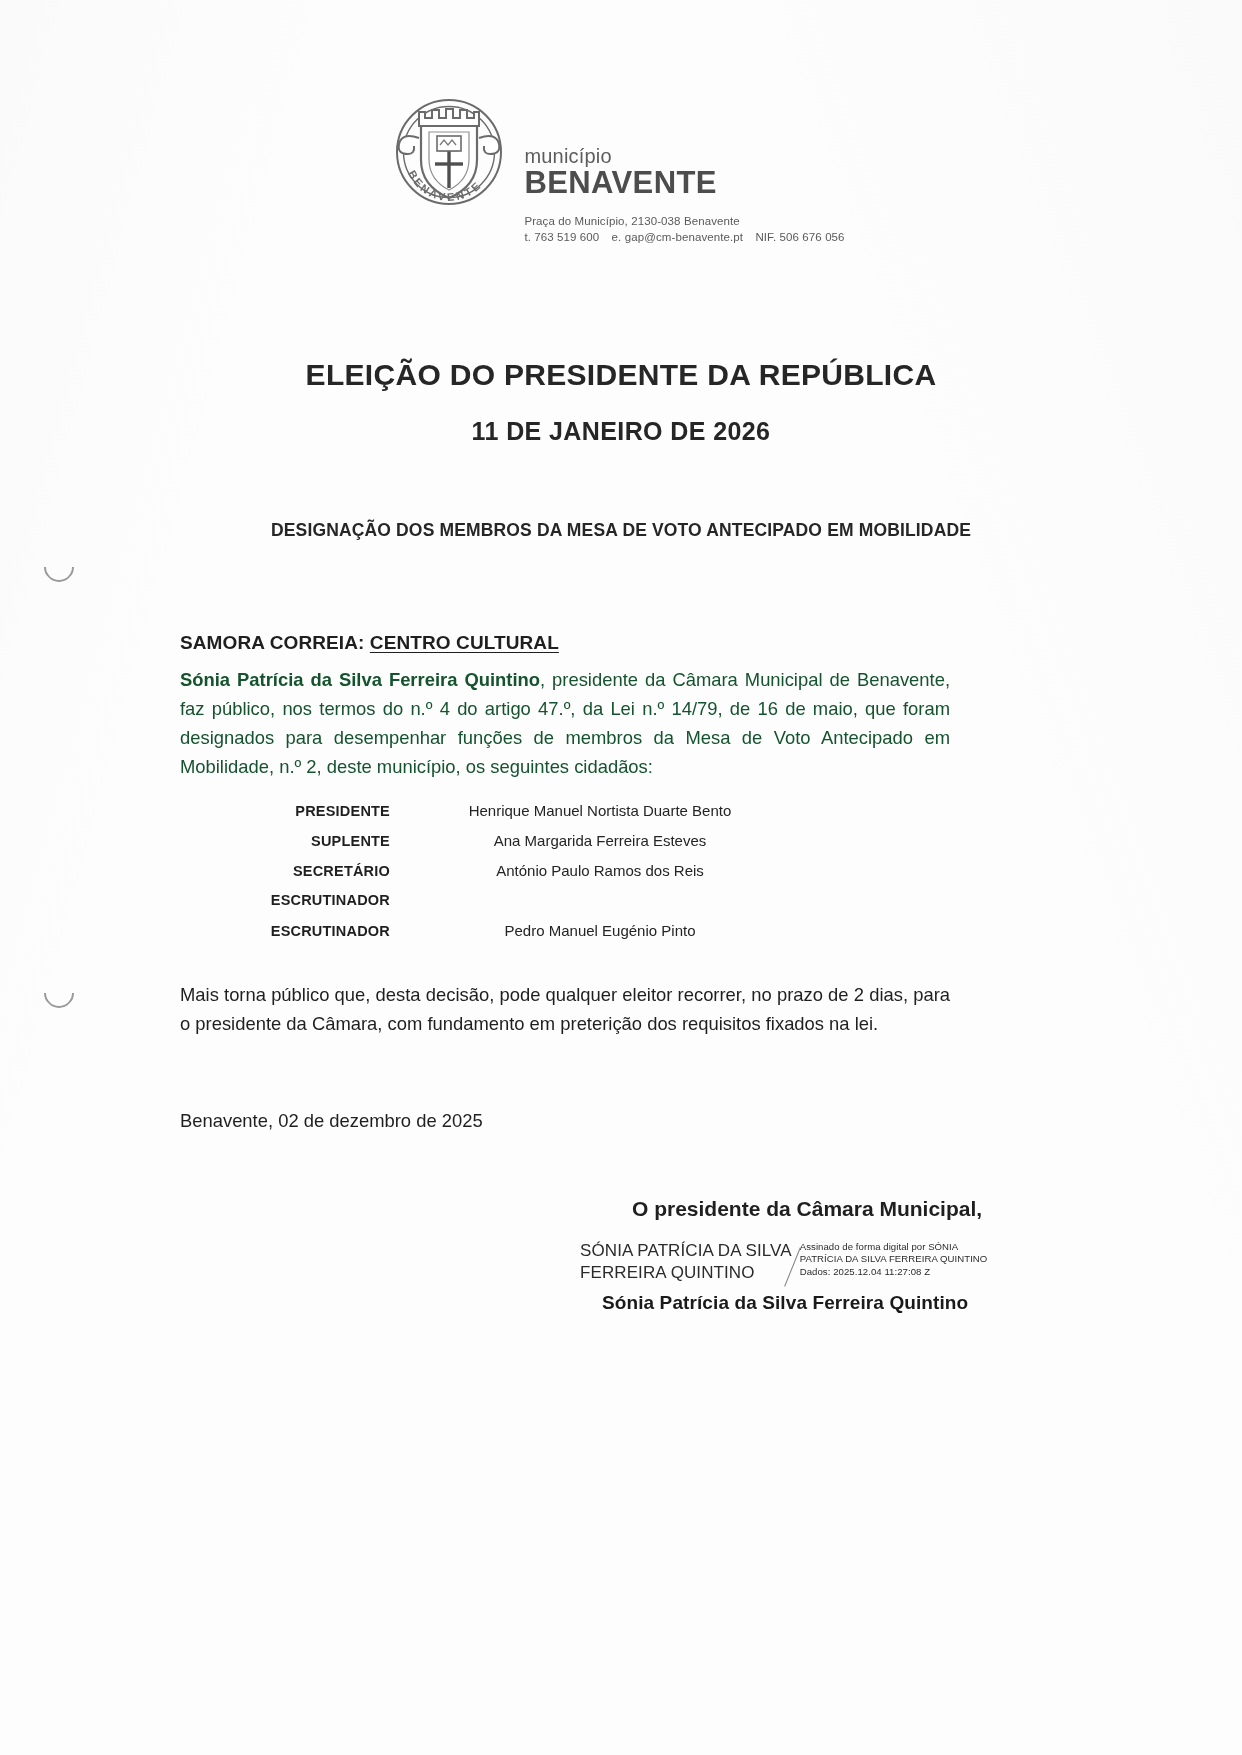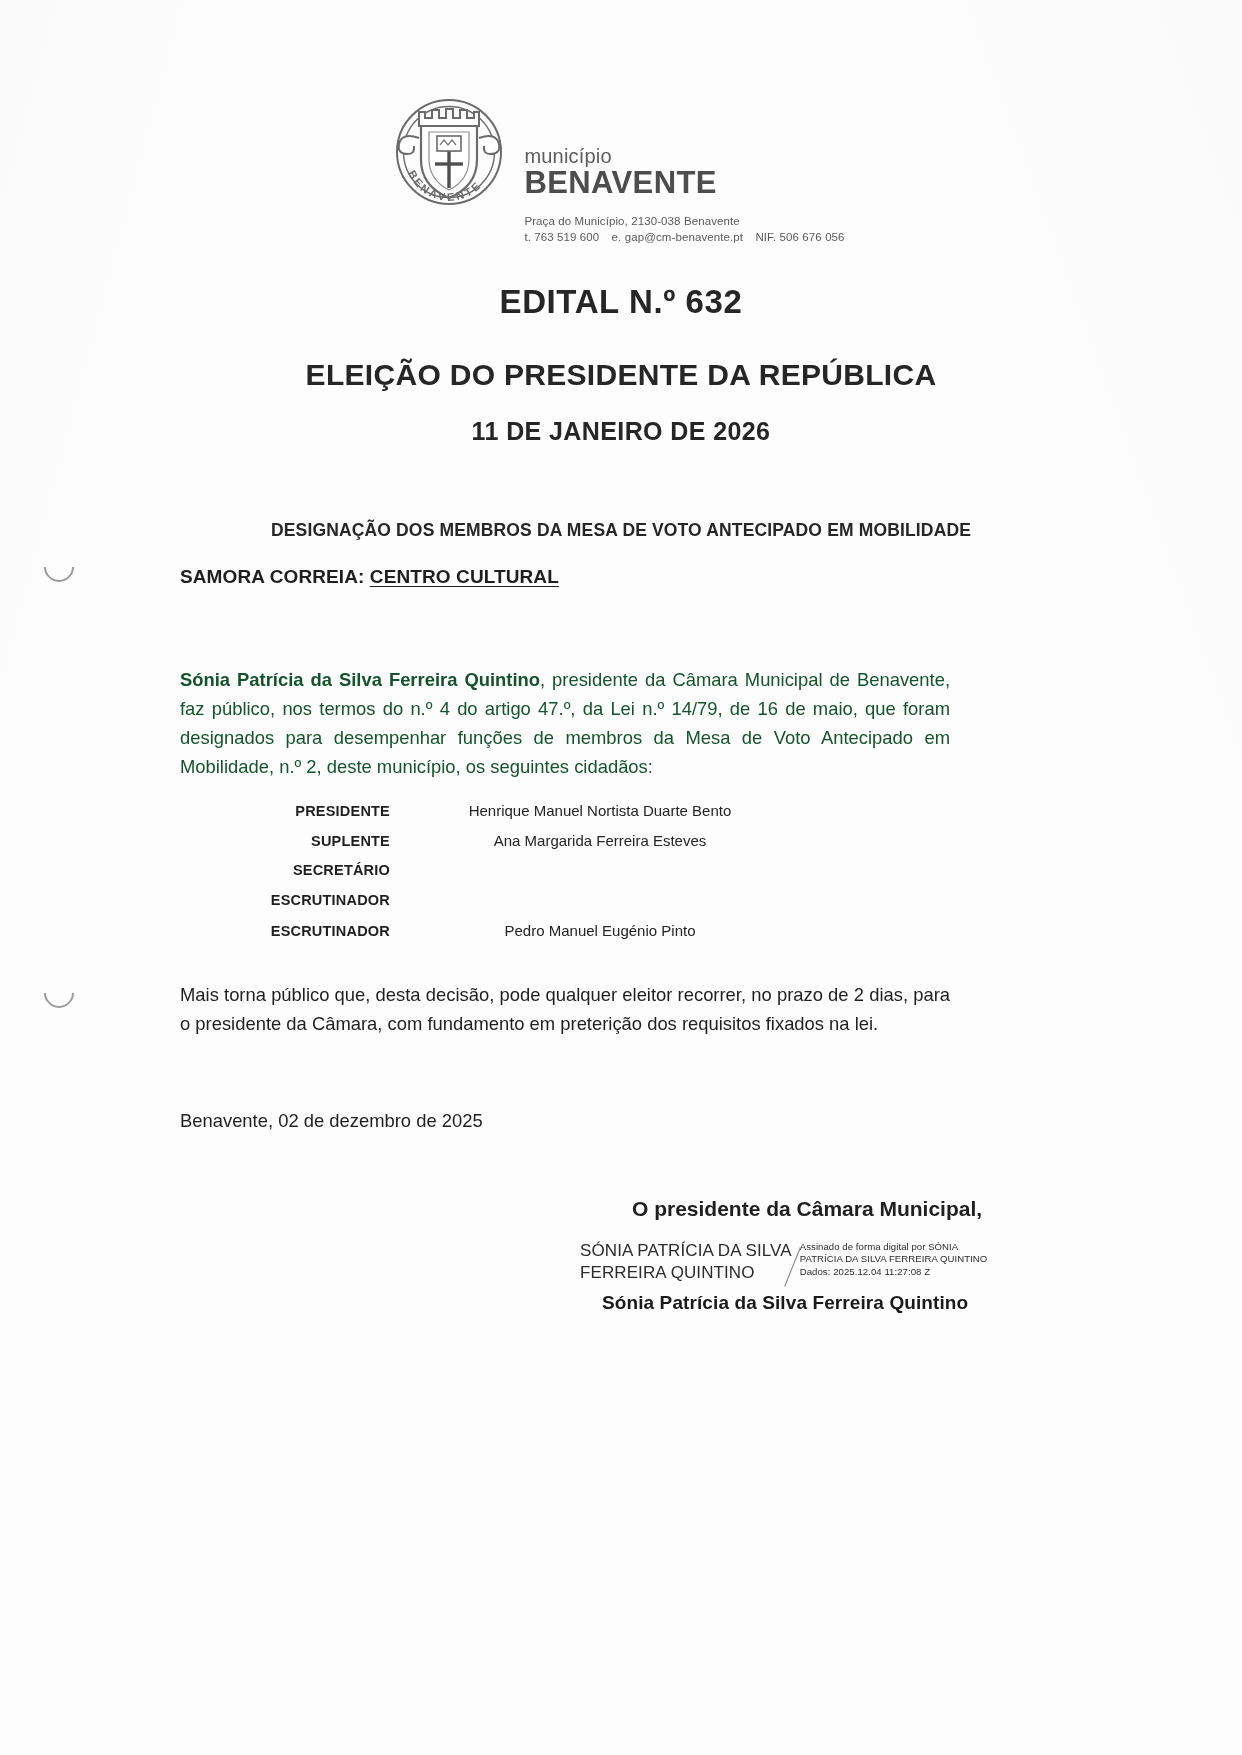--- a/index.html
+++ b/index.html
@@ -131,21 +131,21 @@
     font-size: 17.5px;
     font-weight: 700;
     line-height: 1.42;
     letter-spacing: 0.15px;
     color: #262626;
   }
 
   
   .location {
     position: absolute;
-    top: 566px;
+    top: 632px;
     left: 180px;
     font-size: 19px;
     font-weight: 700;
     color: #1f1f1f;
     letter-spacing: 0.1px;
   }
   .location .venue {
     text-decoration: underline;
     text-underline-offset: 3px;
   }
@@ -329,21 +329,20 @@
           <span>NIF. 506 676 056</span>
         </div>
       </div>
 
     </div>
   </div>
 
   <div class="hole hole-1"></div>
   <div class="hole hole-2"></div>
 
-  <div class="doc-number">EDITAL N.º 632</div>
   <div class="title-election">ELEIÇÃO DO PRESIDENTE DA REPÚBLICA</div>
   <div class="title-date">11 DE JANEIRO DE 2026</div>
   <div class="subtitle">DESIGNAÇÃO DOS MEMBROS DA MESA DE VOTO ANTECIPADO EM MOBILIDADE</div>
 
   <div class="location">
     <span>SAMORA CORREIA:</span>
     <span class="venue">CENTRO CULTURAL</span>
   </div>
 
   <div class="body-para">
@@ -354,20 +353,21 @@
     <div class="member-row">
       <div class="member-role">PRESIDENTE</div>
       <div class="member-name">Henrique Manuel Nortista Duarte Bento</div>
     </div>
     <div class="member-row">
       <div class="member-role">SUPLENTE</div>
       <div class="member-name">Ana Margarida Ferreira Esteves</div>
     </div>
     <div class="member-row">
       <div class="member-role">SECRETÁRIO</div>
+      <div class="member-name">António Paulo Ramos dos Reis</div>
     </div>
     <div class="member-row">
       <div class="member-role">ESCRUTINADOR</div>
     </div>
     <div class="member-row">
       <div class="member-role">ESCRUTINADOR</div>
       <div class="member-name">Pedro Manuel Eugénio Pinto</div>
     </div>
   </div>
 

